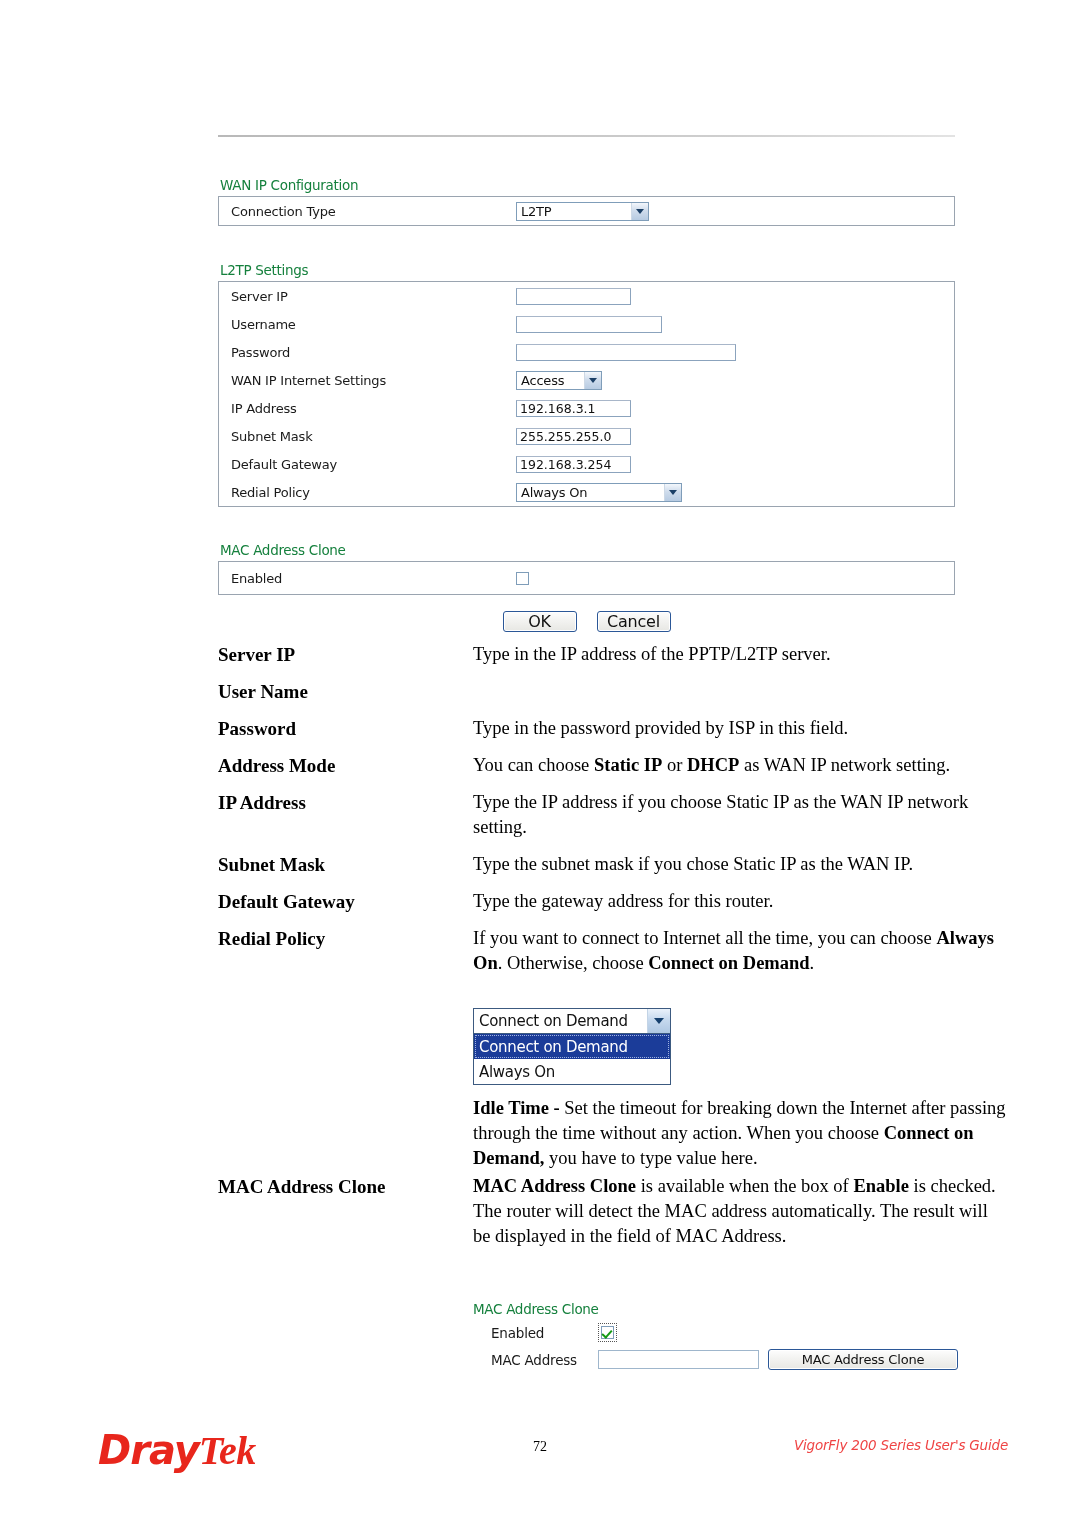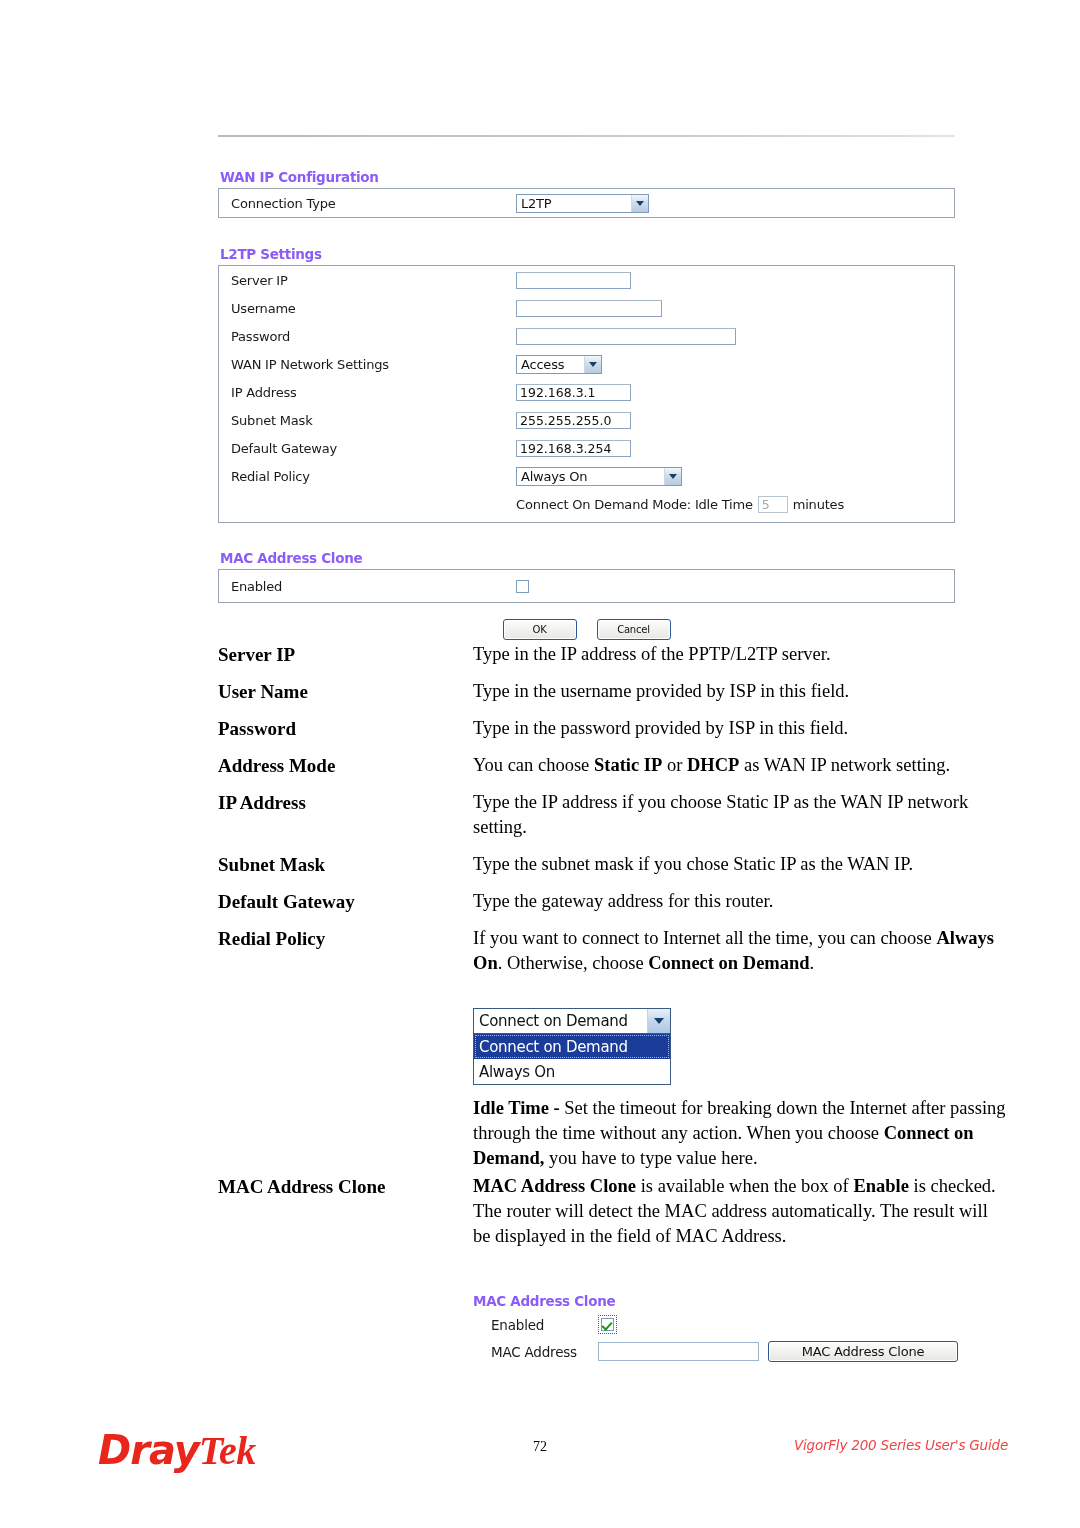--- a/index.html
+++ b/index.html
@@ -33,25 +33,25 @@
     white-space: nowrap;
   }
   .crumb-rule {
     margin-top: 5px;
     height: 2px;
     background: linear-gradient(to right,#b9b9b9,#cfcfcf 70%,#e3e3e3);
     width: 737px;
   }
 
   .sec-title {
-    color: #8b5cf6;
-    font-weight: bold;
+    color: #15803d;
+    font-weight: normal;
     font-size: 13.5px;
     letter-spacing: -0.3px;
-    margin: 8px 0 3px 2px;
+    margin: 16px 0 3px 2px;
     white-space: nowrap;
   }
 
   .panel {
     border: 1px solid #9aa4b0;
     background: #ffffff;
     box-sizing: border-box;
     width: 737px;
   }
   .frow {
@@ -167,21 +167,21 @@
     width: 737px;
   }
   .xpbtn {
     min-width: 74px;
     height: 21px;
     border: 1px solid #2b5797;
     border-radius: 3px;
     background: linear-gradient(to bottom,#fdfdfd,#f2f2f0 48%,#e7e7e3);
     box-shadow: inset 0 0 0 1px #ffffff;
     font-family: "DejaVu Sans", sans-serif;
-    font-size: 10px;
+    font-size: 16px;
     color: #111;
     display: flex; align-items: center; justify-content: center;
     box-sizing: border-box;
     letter-spacing: -0.2px;
   }
 
   
   .defs {
     position: absolute;
     left: 218px;
@@ -371,21 +371,21 @@
     </div>
 
     <div class="frow">
       <div class="flabel">Password</div>
       <div class="fctl">
           <div class="tin w220"></div>
         </div>
     </div>
 
     <div class="frow">
-      <div class="flabel">WAN IP Network Settings</div>
+      <div class="flabel">WAN IP Internet Settings</div>
       <div class="fctl">
         <div class="sel w86">
           <span class="txt">Access</span>
           <span class="arrow">
               <i></i>
             </span>
         </div>
       </div>
     </div>
 
@@ -415,30 +415,20 @@
       <div class="fctl">
         <div class="sel w166">
           <span class="txt">Always On</span>
           <span class="arrow">
               <i></i>
             </span>
         </div>
       </div>
     </div>
 
-    <div class="frow" style="padding-bottom:8px;">
-      <div class="flabel"></div>
-      <div class="fctl">
-        <div class="odmode">
-          <span>Connect On Demand Mode: Idle Time</span>
-          <span class="tin small">5</span>
-          <span>minutes</span>
-        </div>
-      </div>
-    </div>
   </div>
 
   <div style="height:19px"></div>
 
   <div class="sec-title">MAC Address Clone</div>
   <div class="panel">
     <div class="frow" style="padding-top:6px;padding-bottom:6px;">
       <div class="flabel">Enabled</div>
       <div class="fctl">
           <span class="cbx"></span>
@@ -453,21 +443,20 @@
 </div>
 
 <div class="defs">
   <div id="defs-host">
       <div class="defrow">
         <div class="defterm">Server IP</div>
         <div class="defdesc"><span>Type in the IP address of the PPTP/L2TP server.</span></div>
       </div>
       <div class="defrow">
         <div class="defterm">User Name</div>
-        <div class="defdesc"><span>Type in the username provided by ISP in this field.</span></div>
       </div>
       <div class="defrow">
         <div class="defterm">Password</div>
         <div class="defdesc"><span>Type in the password provided by ISP in this field.</span></div>
       </div>
       <div class="defrow">
         <div class="defterm">Address Mode</div>
         <div class="defdesc"><span>You can choose </span><b>Static IP</b><span> or </span><b>DHCP</b><span> as WAN IP network setting.</span></div>
       </div>
       <div class="defrow">

